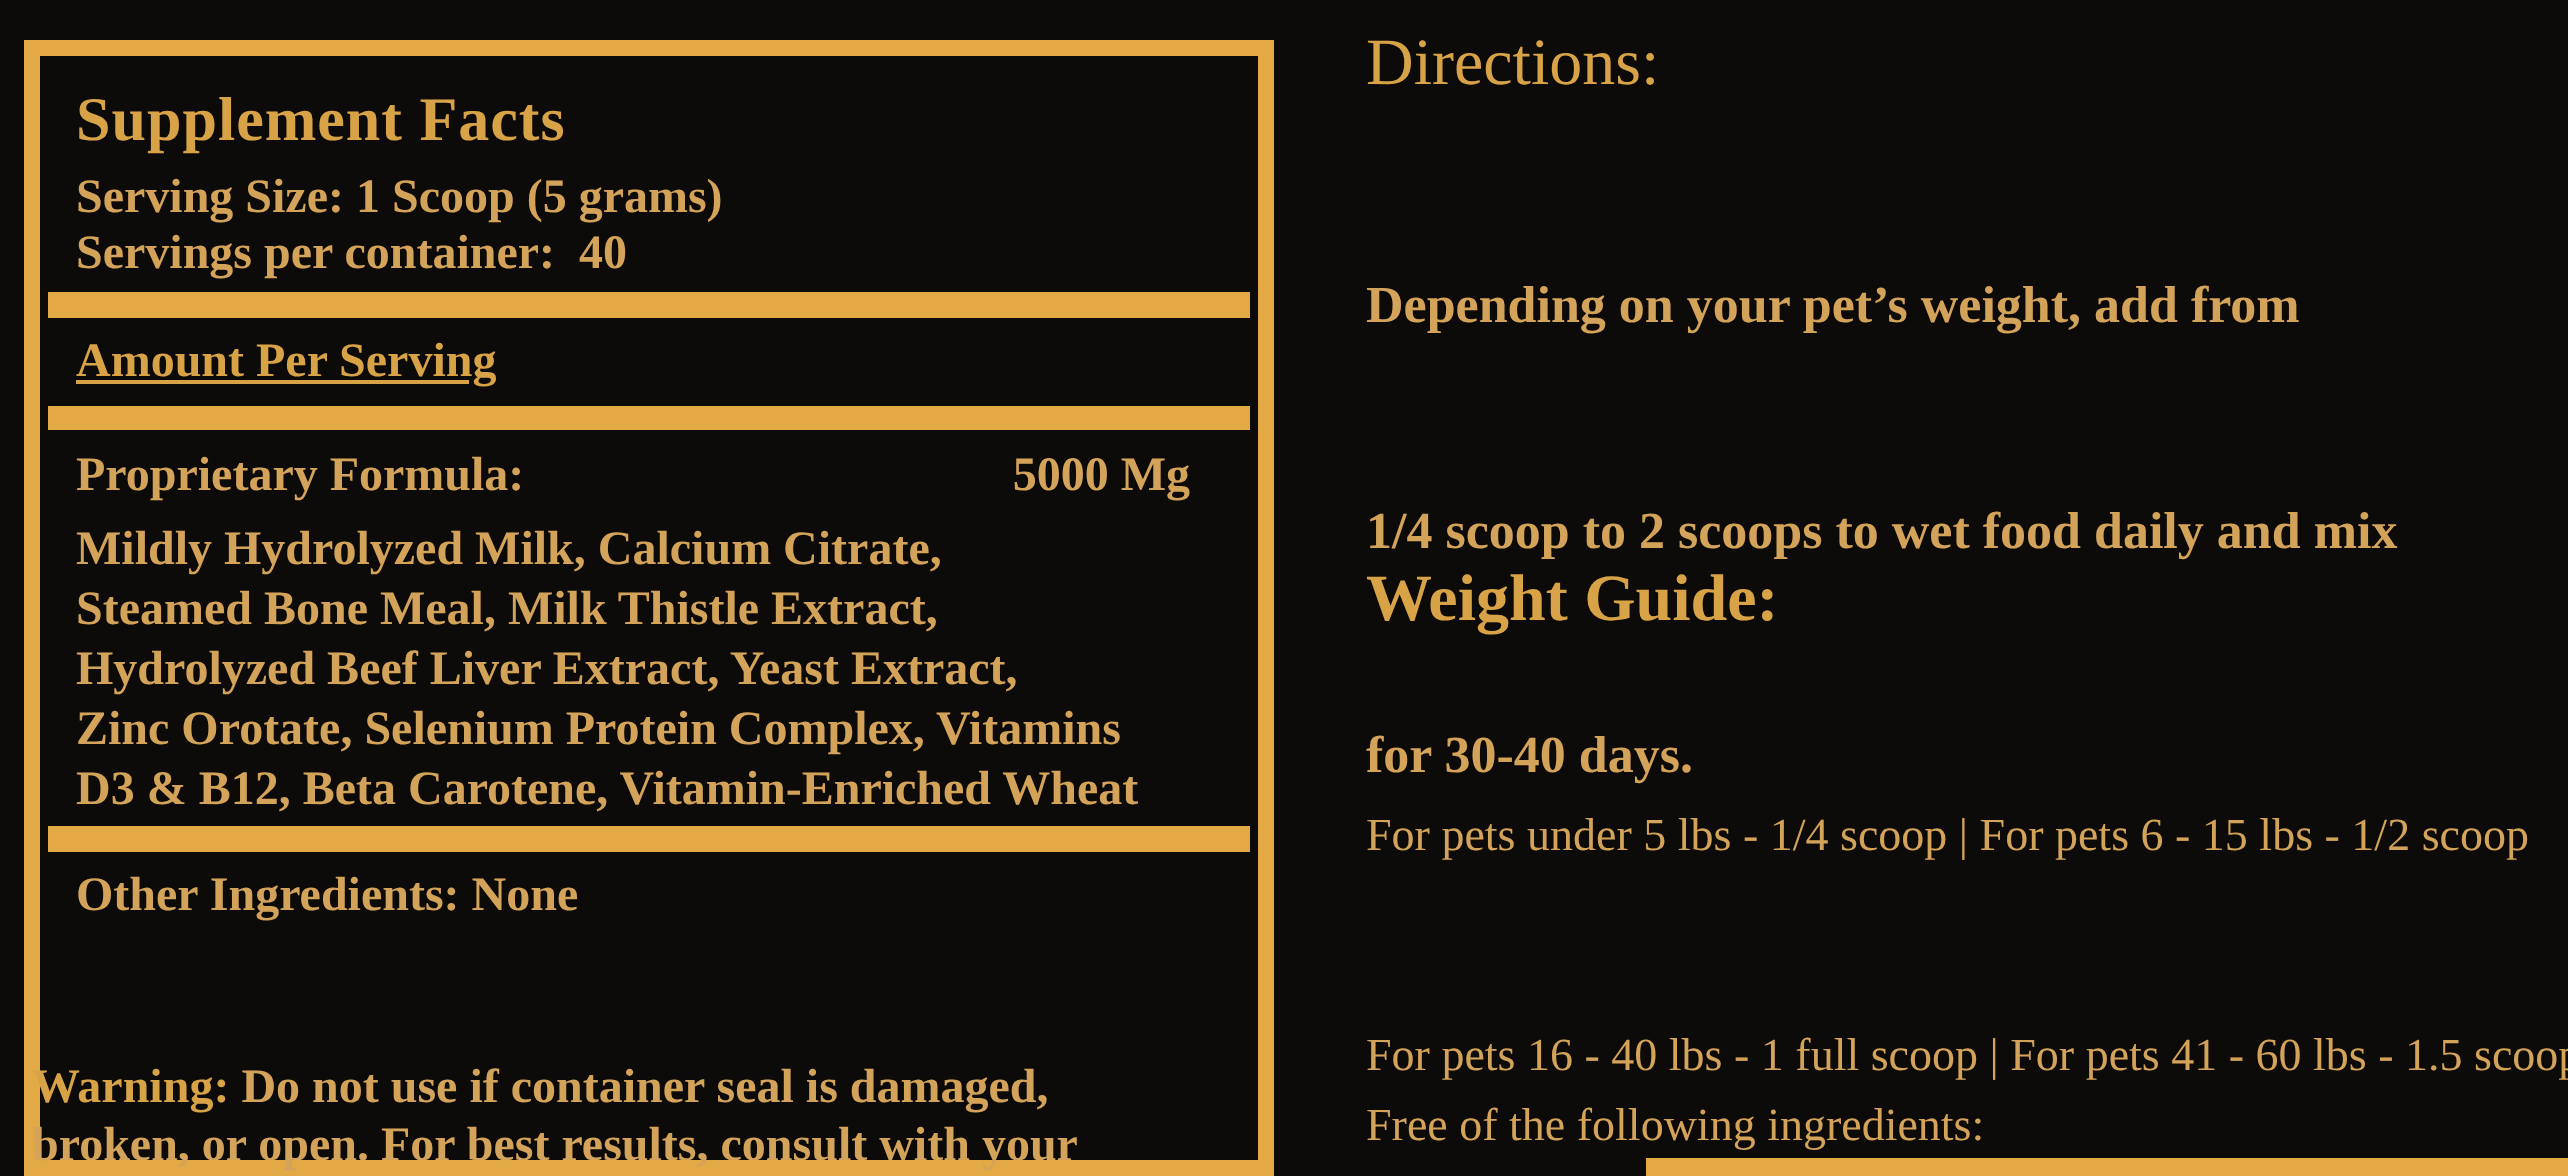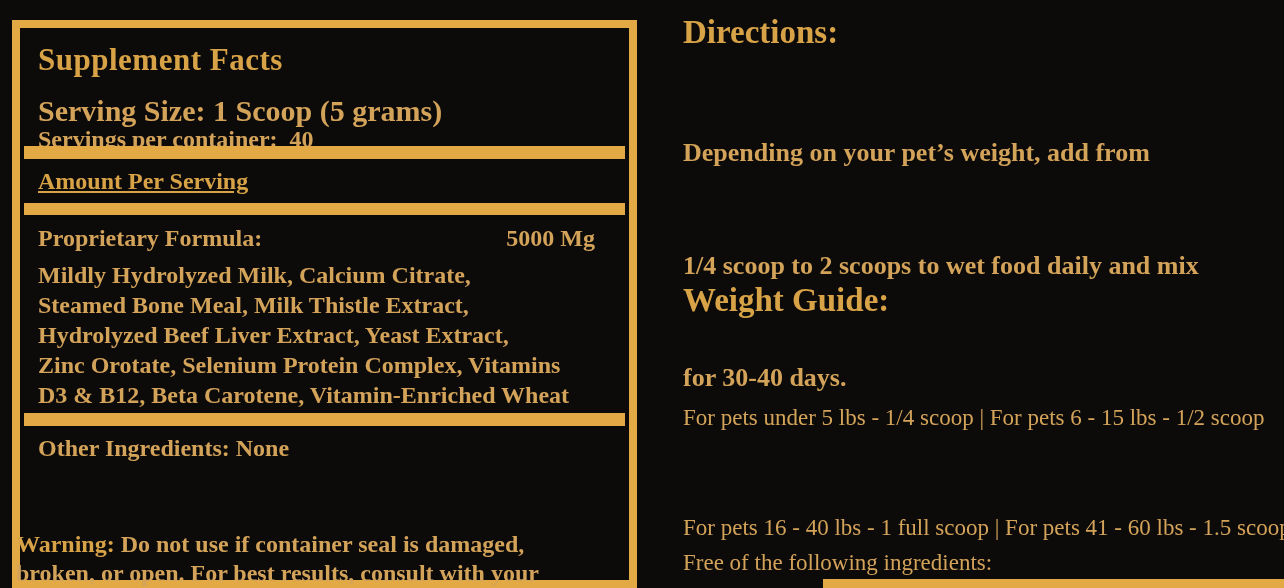--- a/index.html
+++ b/index.html
@@ -24,21 +24,21 @@
     border:8px solid var(--gold);
     padding:4px;
     display:flex;flex-direction:column;
     background:var(--background);
   }
   .facts-header{height:114px;padding-left:14px;padding-top:4px;}
   .facts-title{
     font-size:31px;font-weight:bold;color:var(--heading-text);
     letter-spacing:.5px;margin-top:6px;
   }
-  .facts-serving{font-size:30px;font-weight:bold;line-height:28px;margin-top:19px;}
+  .facts-serving{font-size:24px;font-weight:bold;line-height:28px;margin-top:7px;}
   .facts-serving2{font-size:24px;font-weight:bold;line-height:28px;}
   .gold-bar{width:100%;height:13px;background:var(--gold);flex:none;}
   .gold-bar.thin{height:12px;}
   .aps-section{height:44px;display:flex;align-items:center;padding-left:14px;}
   .aps-text{font-size:24px;font-weight:bold;color:var(--heading-text);text-decoration:underline;}
   .formula-section{height:198px;padding:10px 14px 0 14px;}
   .formula-row{
     display:flex;justify-content:space-between;align-items:baseline;
     font-size:24px;font-weight:bold;padding-right:16px;
   }
@@ -49,21 +49,21 @@
   
   .warning{
     position:absolute;left:16px;top:530px;width:610px;
     font-size:24px;font-weight:bold;line-height:29px;
   }
   .warning .w-label{color:var(--heading-text);}
 
   
   .directions-title{
     position:absolute;left:683px;top:14px;
-    font-size:33px;font-weight:bold;color:var(--heading-text);
+    font-size:33px;font-weight:normal;color:var(--heading-text);
   }
   .directions-body{
     position:absolute;left:683px;top:59px;
     font-size:26px;font-weight:bold;line-height:37.5px;white-space:pre;
   }
   .weight-title{
     position:absolute;left:683px;top:282px;
     font-size:33px;font-weight:bold;color:var(--heading-text);
   }
   .weight-lines{

